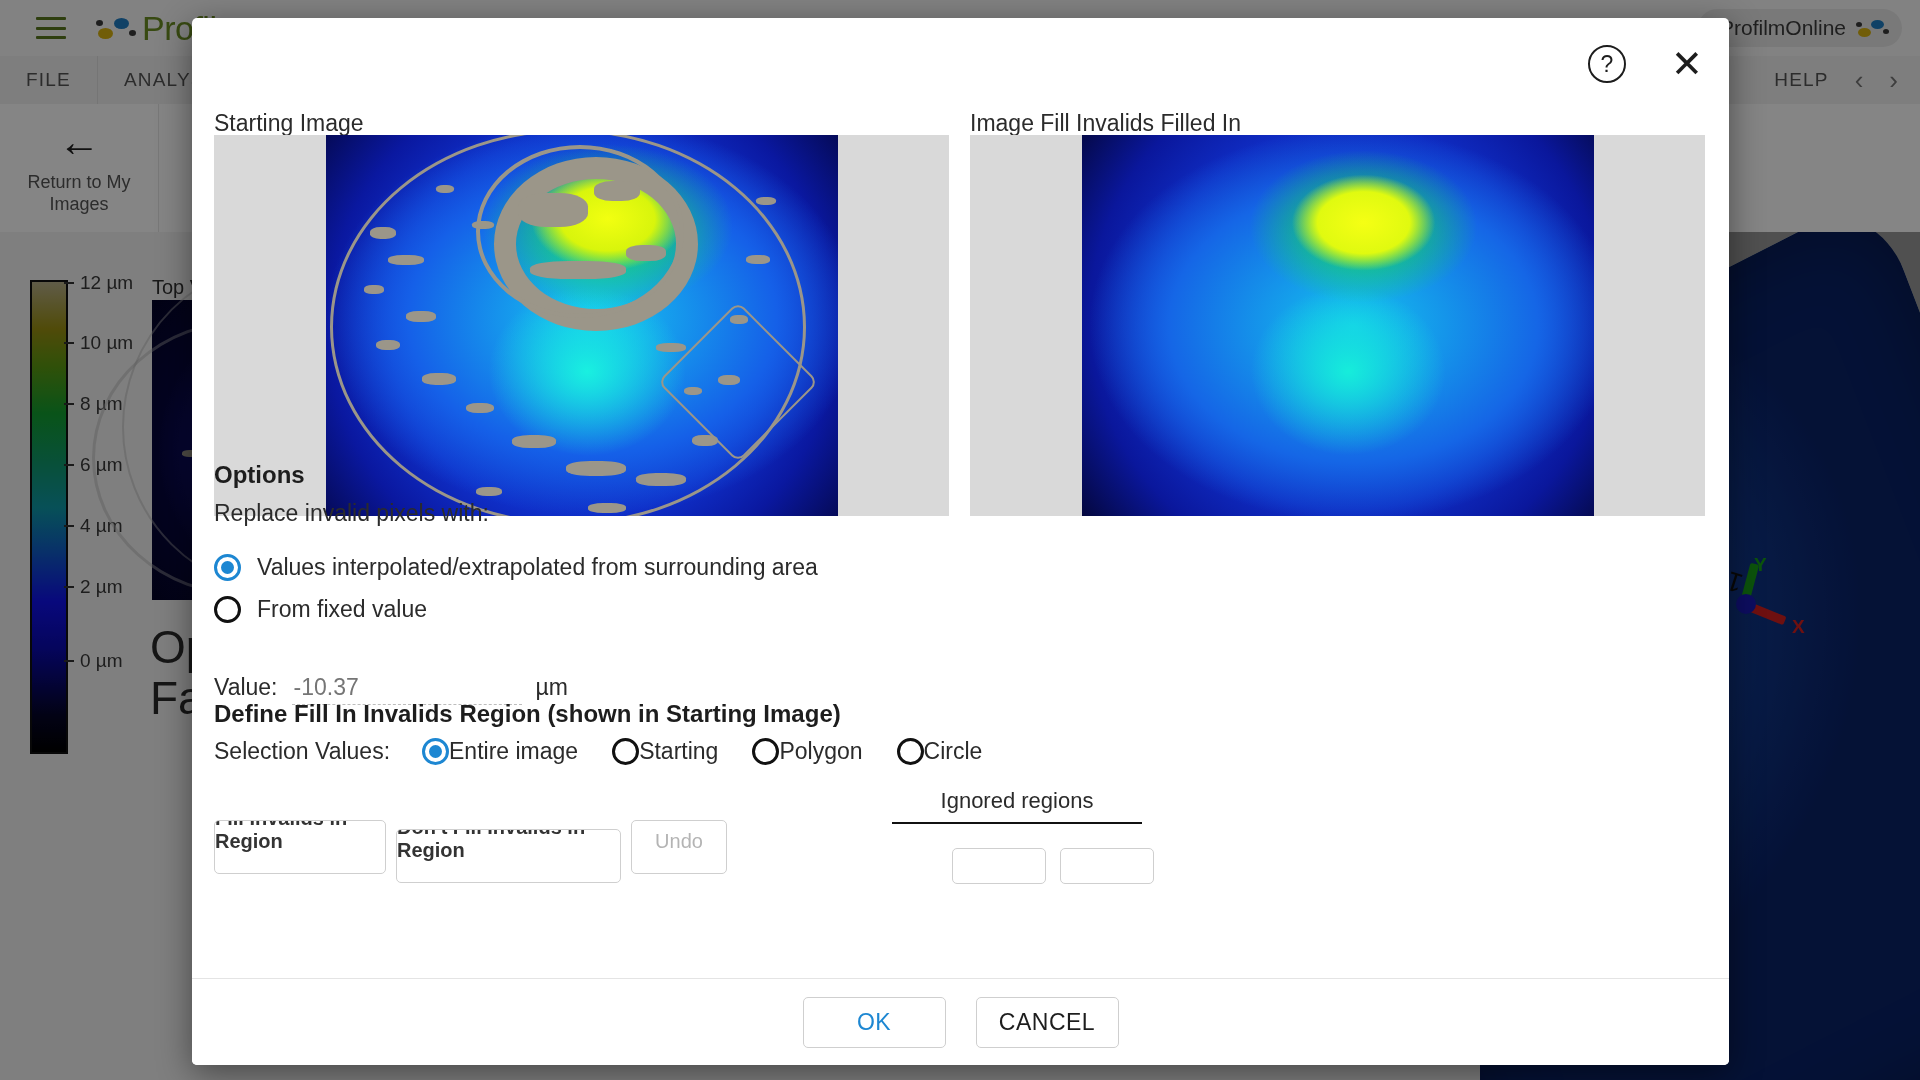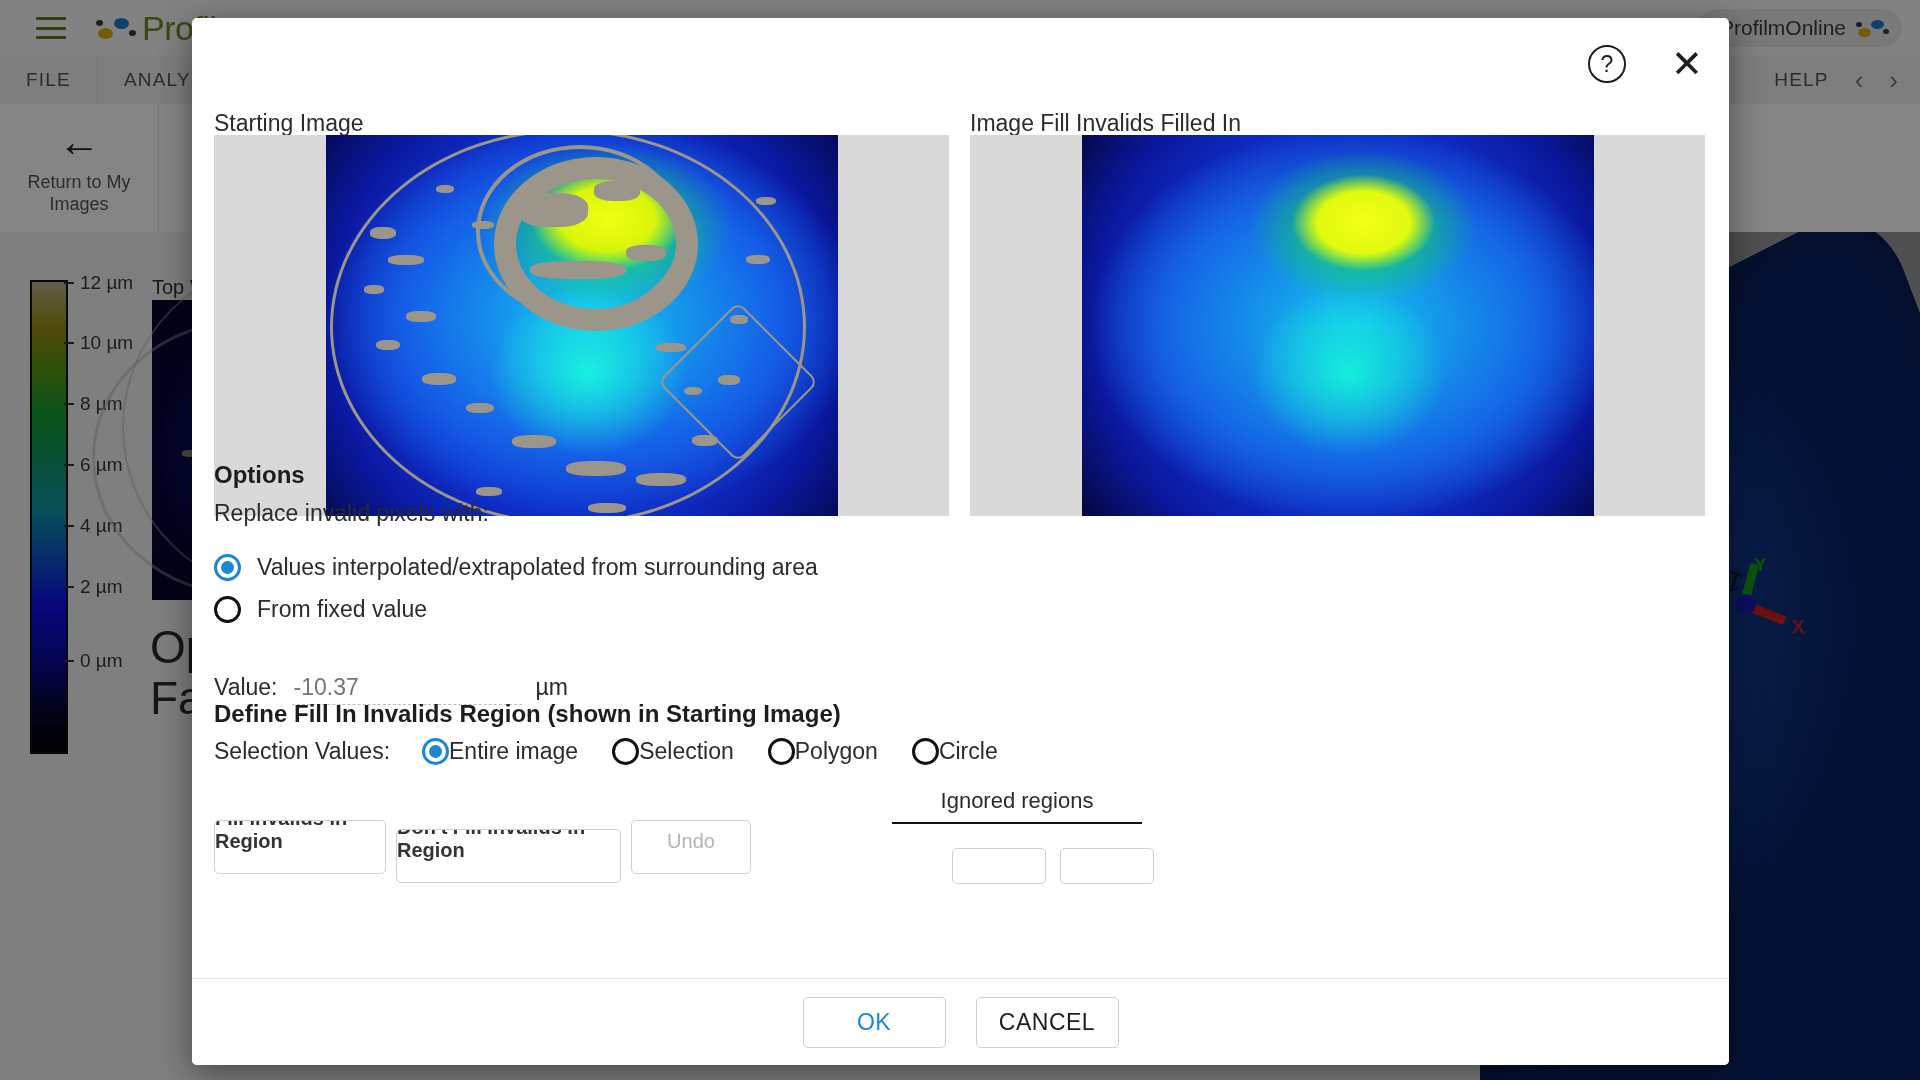--- a/index.html
+++ b/index.html
@@ -476,35 +476,35 @@
 
   <div class="sel-row" style="left:22px; top:720px;">
     <span class="body-text" style="position:static; margin-right:18px;">Selection Values:</span>
 
     <span class="sel-opt">
       <span class="radio checked"></span>
       <span class="radio-label">Entire image</span>
     </span>
     <span class="sel-opt">
       <span class="radio"></span>
-      <span class="radio-label">Selection</span>
+      <span class="radio-label">Starting</span>
     </span>
     <span class="sel-opt">
       <span class="radio"></span>
       <span class="radio-label">Polygon</span>
     </span>
     <span class="sel-opt">
       <span class="radio"></span>
       <span class="radio-label">Circle</span>
     </span>
   </div>
 
   <div class="region-btn" style="left:22px; top:802px; width:172px;">Fill Invalids in Region</div>
   <div class="region-btn" style="left:204px; top:802px; width:225px;margin-top:9px;">Don't Fill Invalids in Region</div>
-  <div class="region-btn muted" style="left:439px; top:802px; width:120px;">Undo</div>
+  <div class="region-btn muted" style="left:439px; top:802px; width:96px;">Undo</div>
 
   <div class="ignored-wrap" style="left:700px; top:770px; width:250px;">
     <div class="ignored-lbl">Ignored regions</div>
     <div class="ignored-rule"></div>
   </div>
 
   <div class="small-btn-row" style="left:760px; top:830px;">
     <div class="small-btn"></div>
     <div class="small-btn"></div>
   </div>

